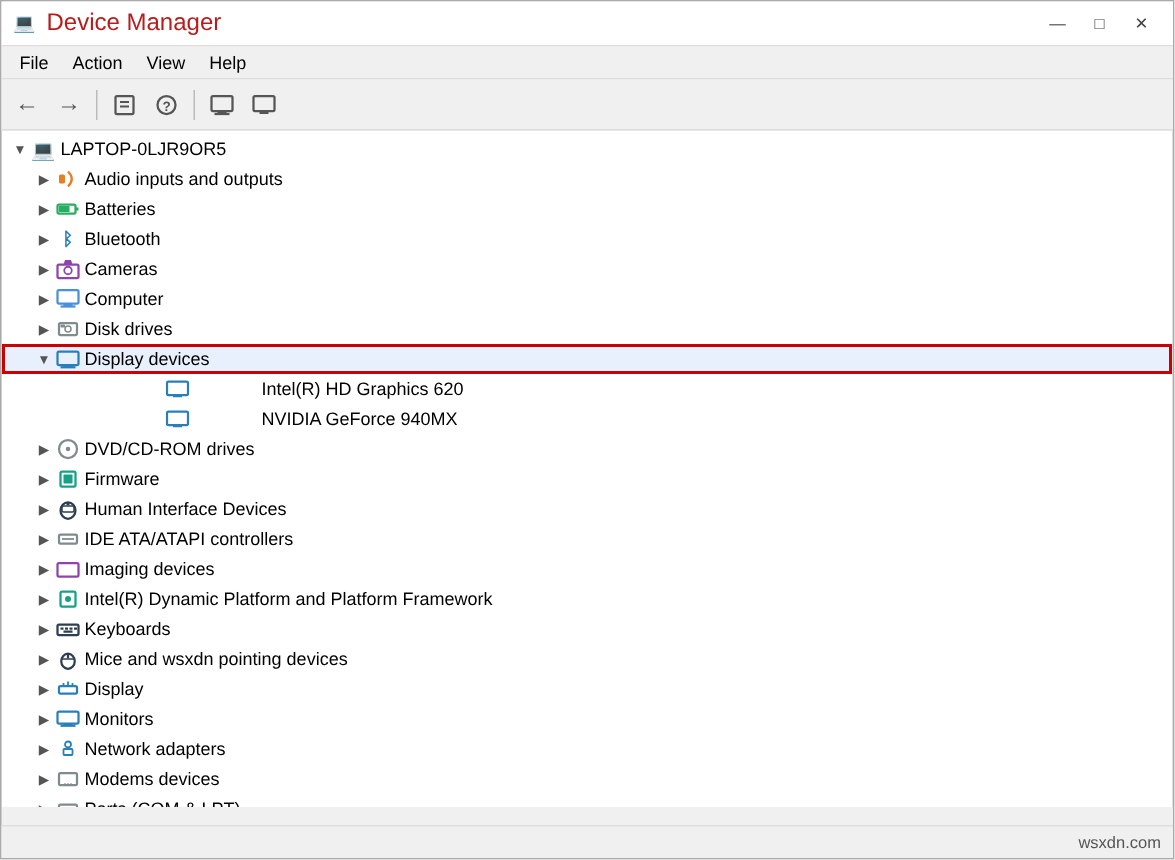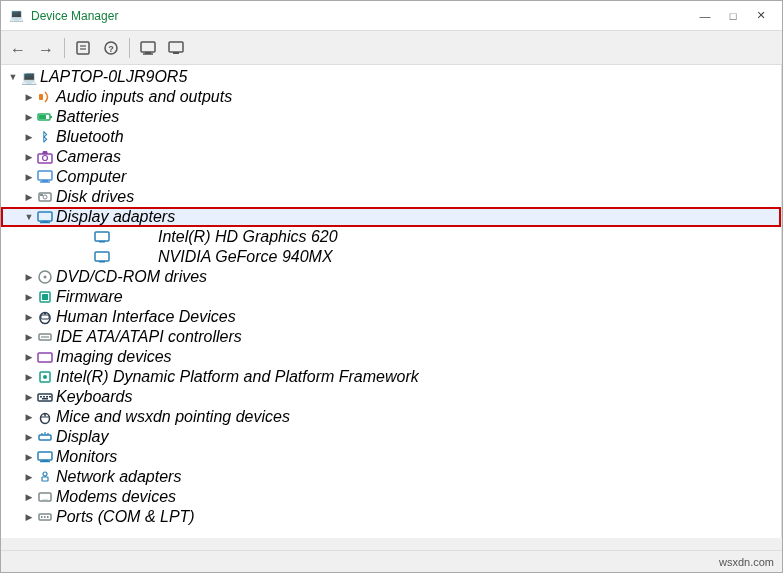--- a/index.html
+++ b/index.html
@@ -31,22 +31,22 @@
     .title-bar-left {
       display: flex;
       align-items: center;
       gap: 6px;
     }
     .title-icon {
       width: 16px;
       height: 16px;
     }
     .title-text {
-      font-size: 12px;
-      color: #15803d;
+      font-size: 16px;
+      color: #b91c1c;
     }
     .title-controls {
       display: flex;
       gap: 2px;
     }
     .title-btn {
       width: 26px;
       height: 20px;
       display: flex;
       align-items: center;
@@ -132,27 +132,26 @@
       width: 16px;
       height: 16px;
       margin-right: 3px;
       display: flex;
       align-items: center;
       justify-content: center;
       flex-shrink: 0;
       font-size: 13px;
     }
     .item-label {
-      font-size: 16px;
+      font-size: 12px;
       color: #000;
-      font-style: italic;
     }
     .indent-1 { padding-left: 4px; }
     .indent-2 { padding-left: 20px; }
-    .indent-3 { padding-left: 32px; gap: 45px; }
+    .indent-3 { padding-left: 48px; gap: 45px; }
     .selected-border {
       outline: 2px solid #cc0000;
       outline-offset: -2px;
     }
     .status-bar {
       height: 22px;
       background: #f0f0f0;
       border-top: 1px solid #ddd;
       display: flex;
       align-items: center;
@@ -188,20 +187,26 @@
       <span class="title-icon">💻</span>
       <span class="title-text">Device Manager</span>
     </div>
     <div class="title-controls">
       <button class="title-btn">—</button>
       <button class="title-btn">□</button>
       <button class="title-btn close">✕</button>
     </div>
   </div>
 
+  <div class="menu-bar">
+    <div class="menu-item">File</div>
+    <div class="menu-item">Action</div>
+    <div class="menu-item">View</div>
+    <div class="menu-item">Help</div>
+  </div>
 
   <div class="toolbar">
     <button class="toolbar-btn" style="font-size:16px;">←</button>
     <button class="toolbar-btn" style="font-size:16px;">→</button>
     <div class="toolbar-separator"></div>
     <button class="toolbar-btn">
       <svg width="16" height="16" viewBox="0 0 16 16">
         <rect x="2" y="2" width="12" height="12" rx="1" fill="none" stroke="#555" stroke-width="1.5"></rect>
         <line x1="5" y1="6" x2="11" y2="6" stroke="#555" stroke-width="1.2"></line>
         <line x1="5" y1="9" x2="11" y2="9" stroke="#555" stroke-width="1.2"></line>
@@ -305,21 +310,21 @@
 
       <div class="tree-item indent-2 selected-border" style="background:#e8f0fe;">
         <span class="expander">▼</span>
         <span class="item-icon">
           <svg width="16" height="16" viewBox="0 0 16 16">
               <rect x="1" y="3" width="14" height="9" rx="1" fill="none" stroke="#2980b9" stroke-width="1.5"></rect>
               <rect x="5" y="12" width="6" height="1.5" fill="#2980b9"></rect>
               <line x1="3" y1="13.5" x2="13" y2="13.5" stroke="#2980b9" stroke-width="1.5"></line>
             </svg>
         </span>
-        <span class="item-label">Display adapters</span>
+        <span class="item-label">Display devices</span>
       </div>
 
       <div class="tree-item indent-3">
         <span class="expander" style="visibility:hidden;">▶</span>
         <span class="item-icon">
           <svg width="16" height="16" viewBox="0 0 16 16">
               <rect x="1" y="3" width="14" height="9" rx="1" fill="none" stroke="#2980b9" stroke-width="1.5"></rect>
               <rect x="5" y="12" width="6" height="1.5" fill="#2980b9"></rect>
             </svg>
         </span>

